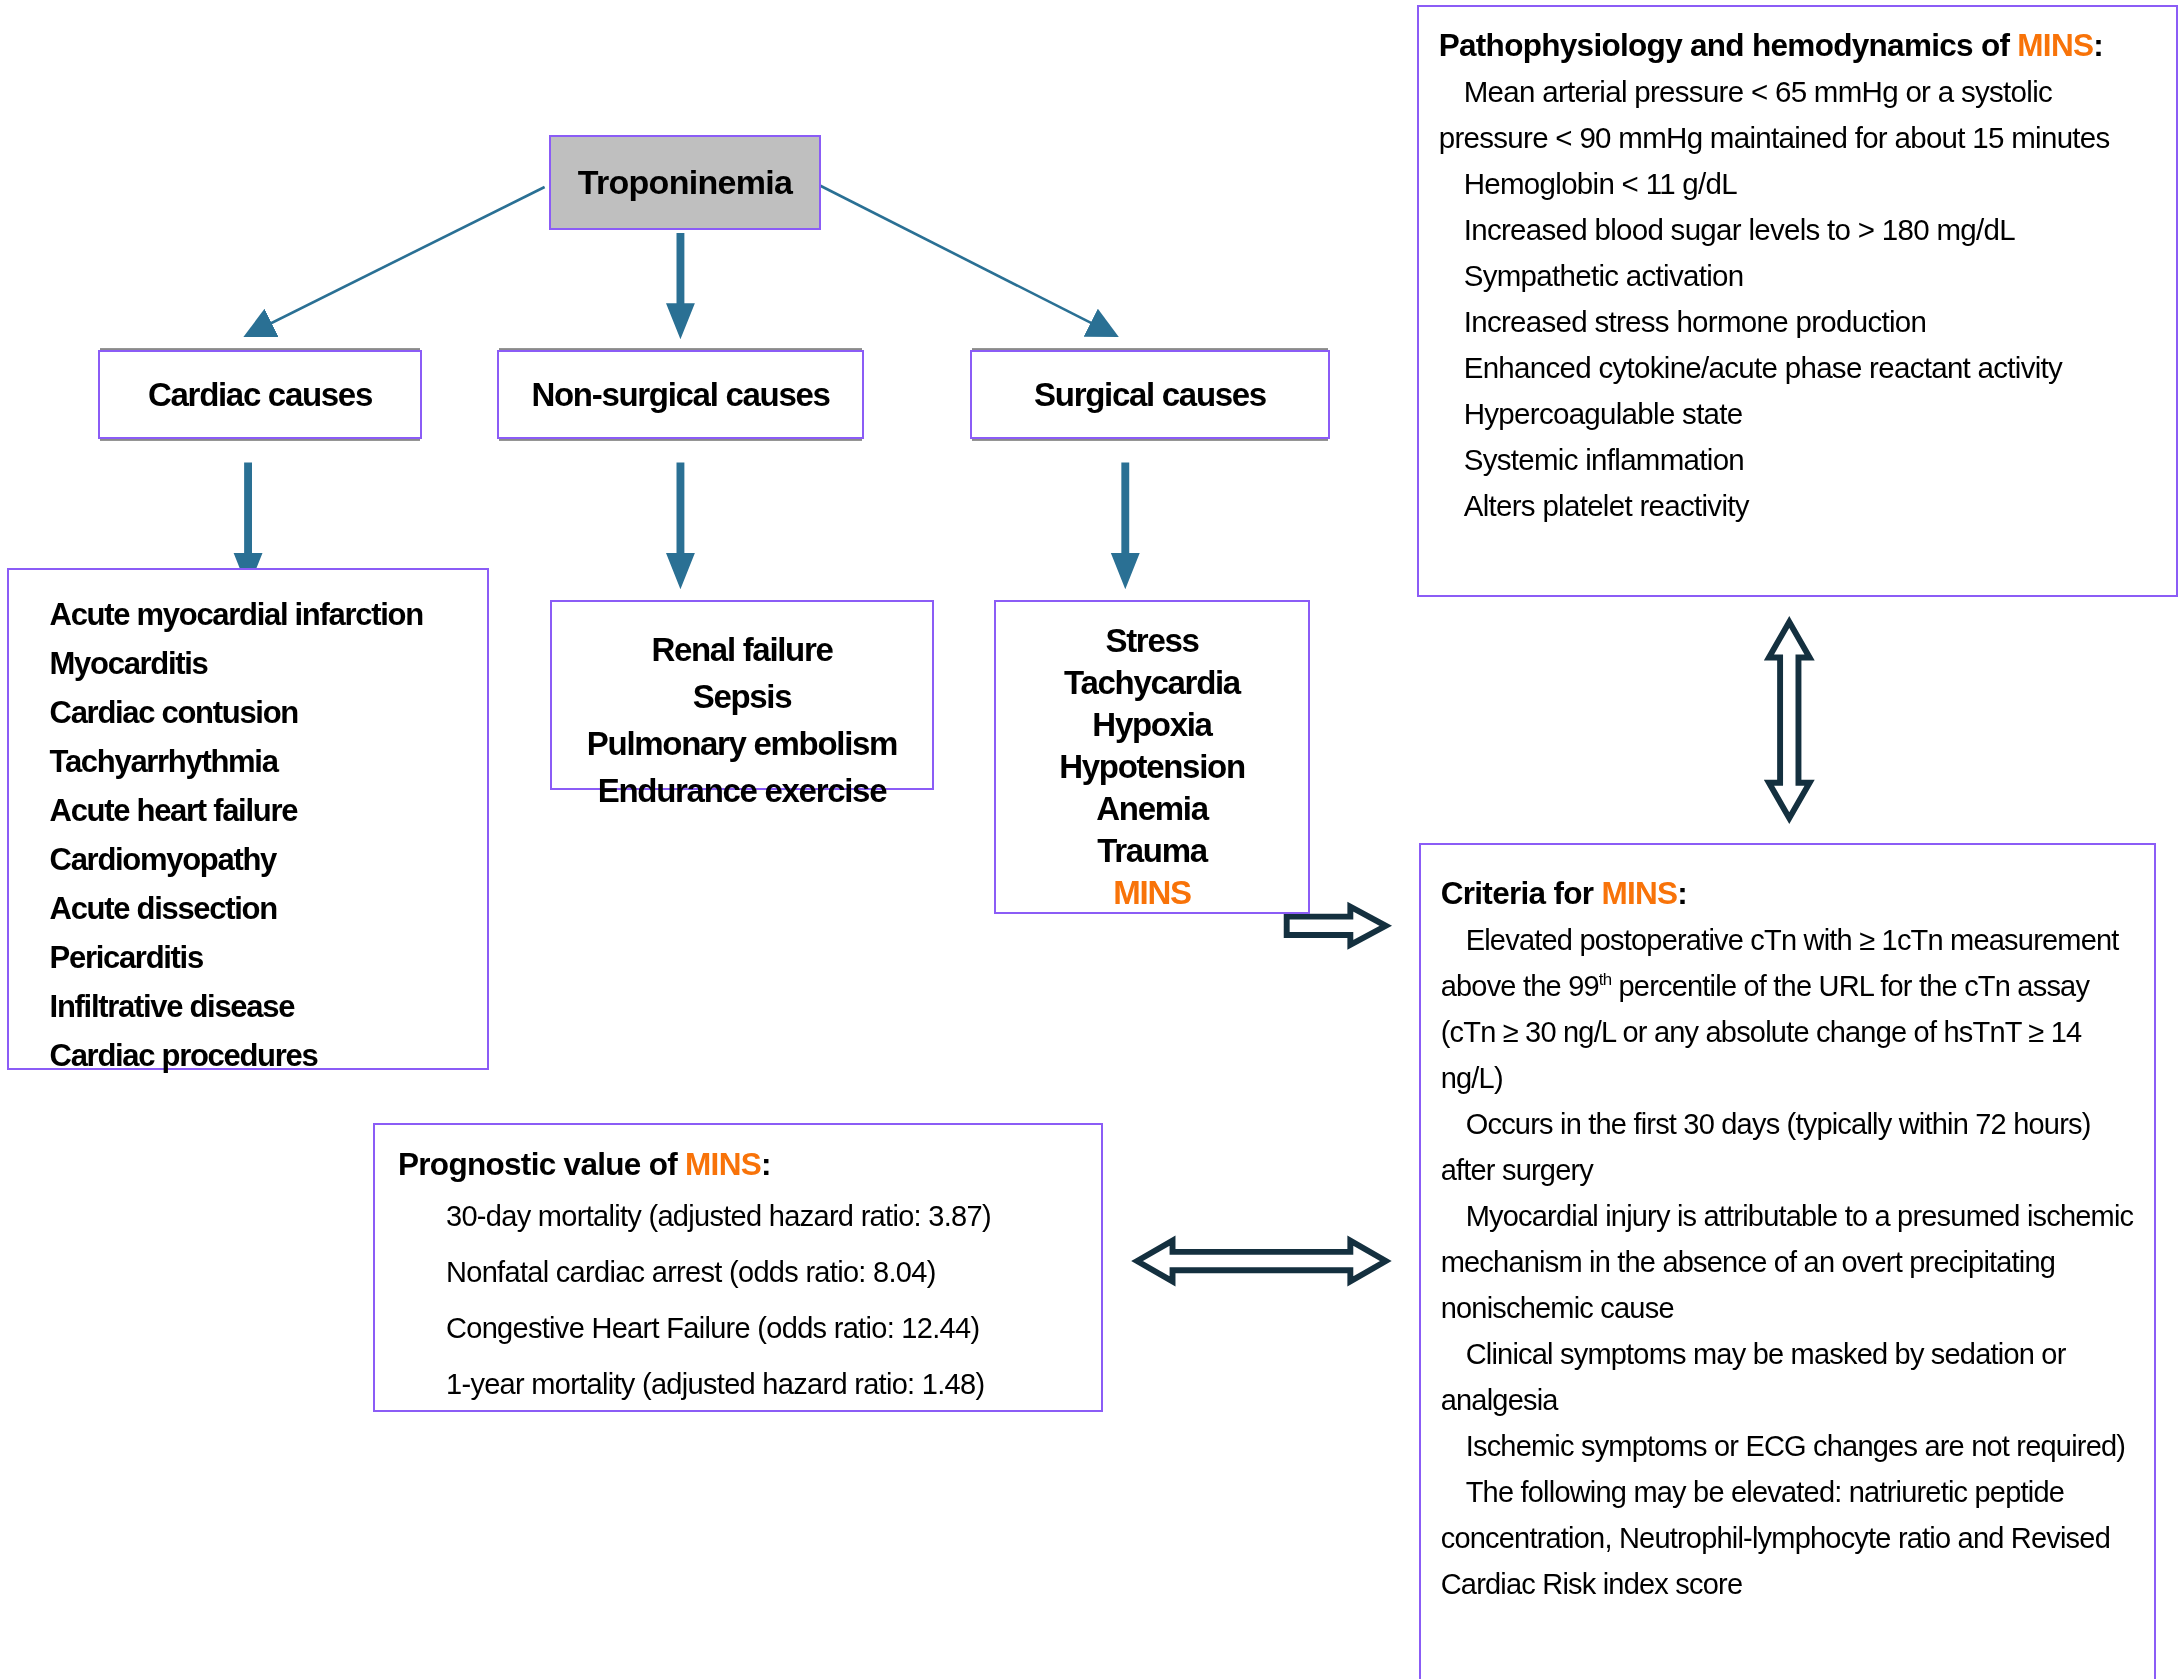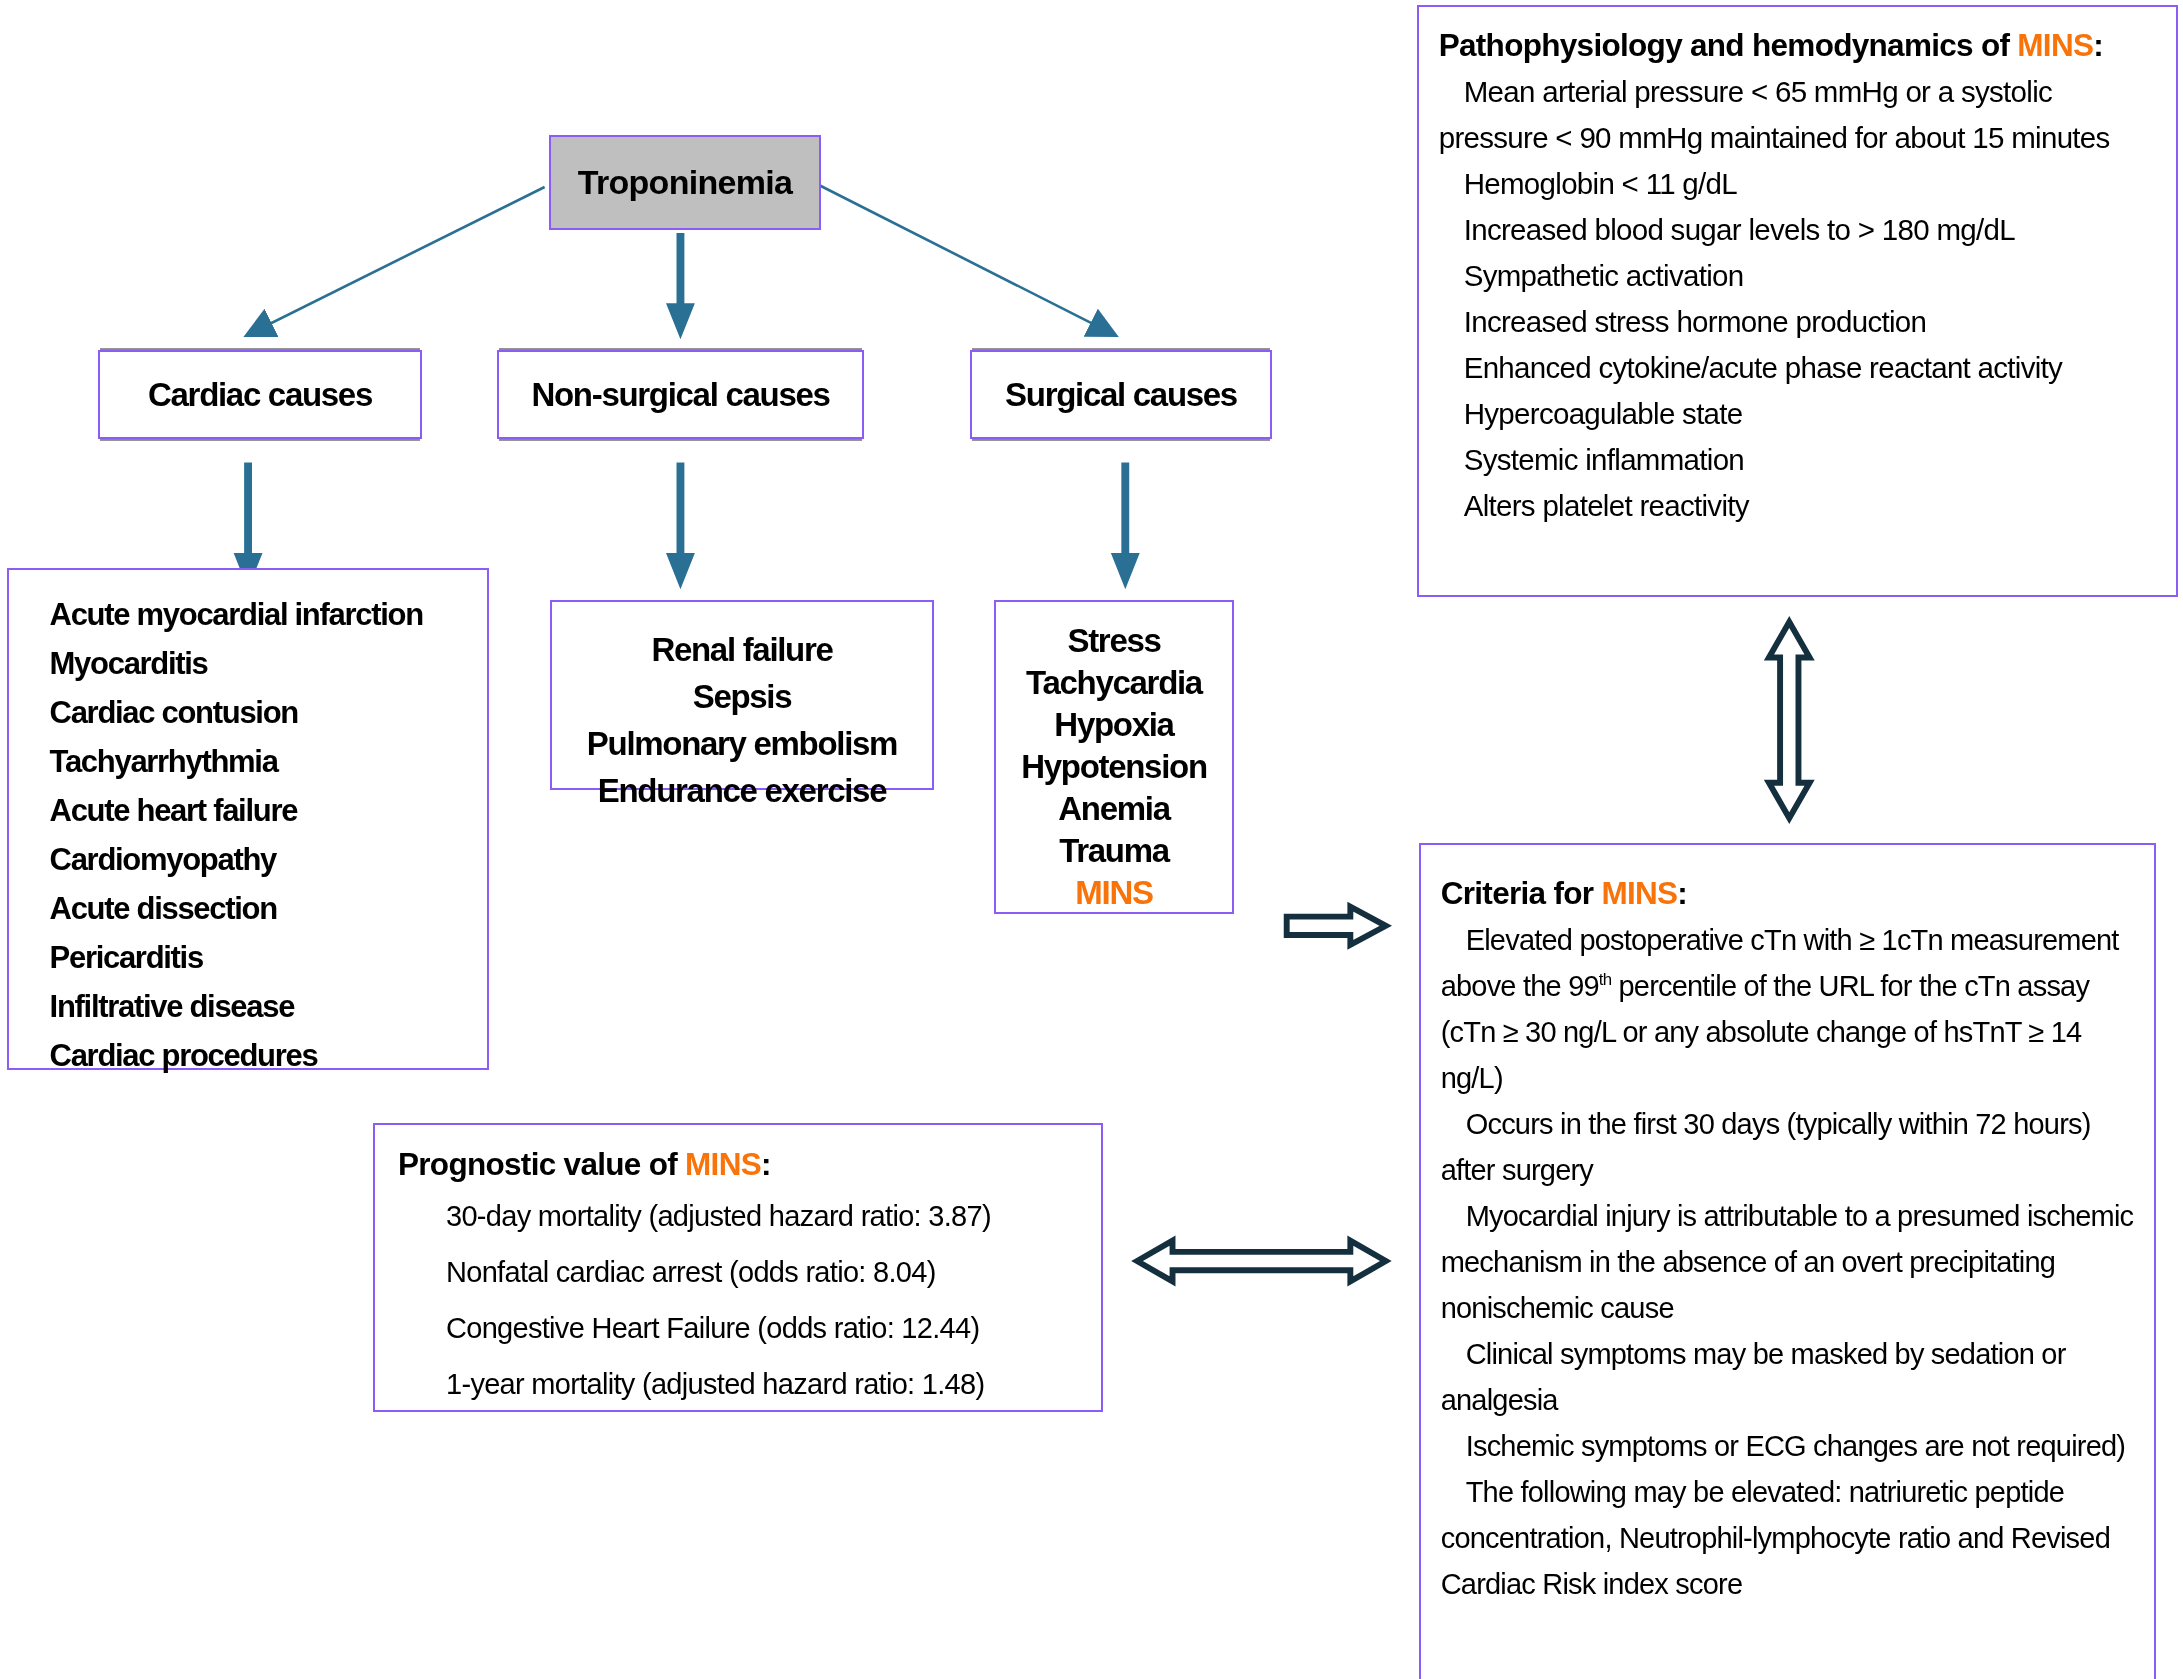--- a/index.html
+++ b/index.html
@@ -38,37 +38,37 @@
   }
 
   
   .hdr{
     display:flex;align-items:center;justify-content:center;
     font-weight:bold;font-size:33px;letter-spacing:-1.3px;
     box-shadow:0 -3.9px 0 -2px #8a8a8a,0 3.9px 0 -2px #8a8a8a;
   }
   #hdr-cardiac{left:98px;top:350px;width:324px;height:89px;}
   #hdr-nonsurgical{left:497px;top:350px;width:367px;height:89px;justify-content:center;}
-  #hdr-surgical{left:970px;top:350px;width:302px;height:89px;}
+  #hdr-surgical{left:970px;top:350px;width:360px;height:89px;}
 
   
   #list-cardiac{
     left:6.6px;top:568px;width:482px;height:502px;
     padding:19.7px 5.2px 0 41px;
     font-weight:bold;font-size:31px;line-height:49px;letter-spacing:-1.3px;
     text-align:left;
   }
   #list-nonsurgical{
     left:550px;top:600px;width:384px;height:190px;
     padding:23.6px 3.3px 0 3.3px;
     font-weight:bold;font-size:33px;line-height:47px;letter-spacing:-1.3px;
     text-align:center;
   }
   #list-surgical{
-    left:994px;top:600px;width:240px;height:314px;
+    left:994px;top:600px;width:316px;height:314px;
     padding:18.4px 3.3px 0 3.3px;
     font-weight:bold;font-size:33px;line-height:42px;letter-spacing:-1.3px;
     text-align:center;
   }
 
   
   .panel{letter-spacing:-0.7px;}
   .panel .title{font-weight:bold;font-size:31.5px;line-height:47px;}
   .panel .bullet{font-size:29.5px;line-height:46px;text-indent:25px;}
 

